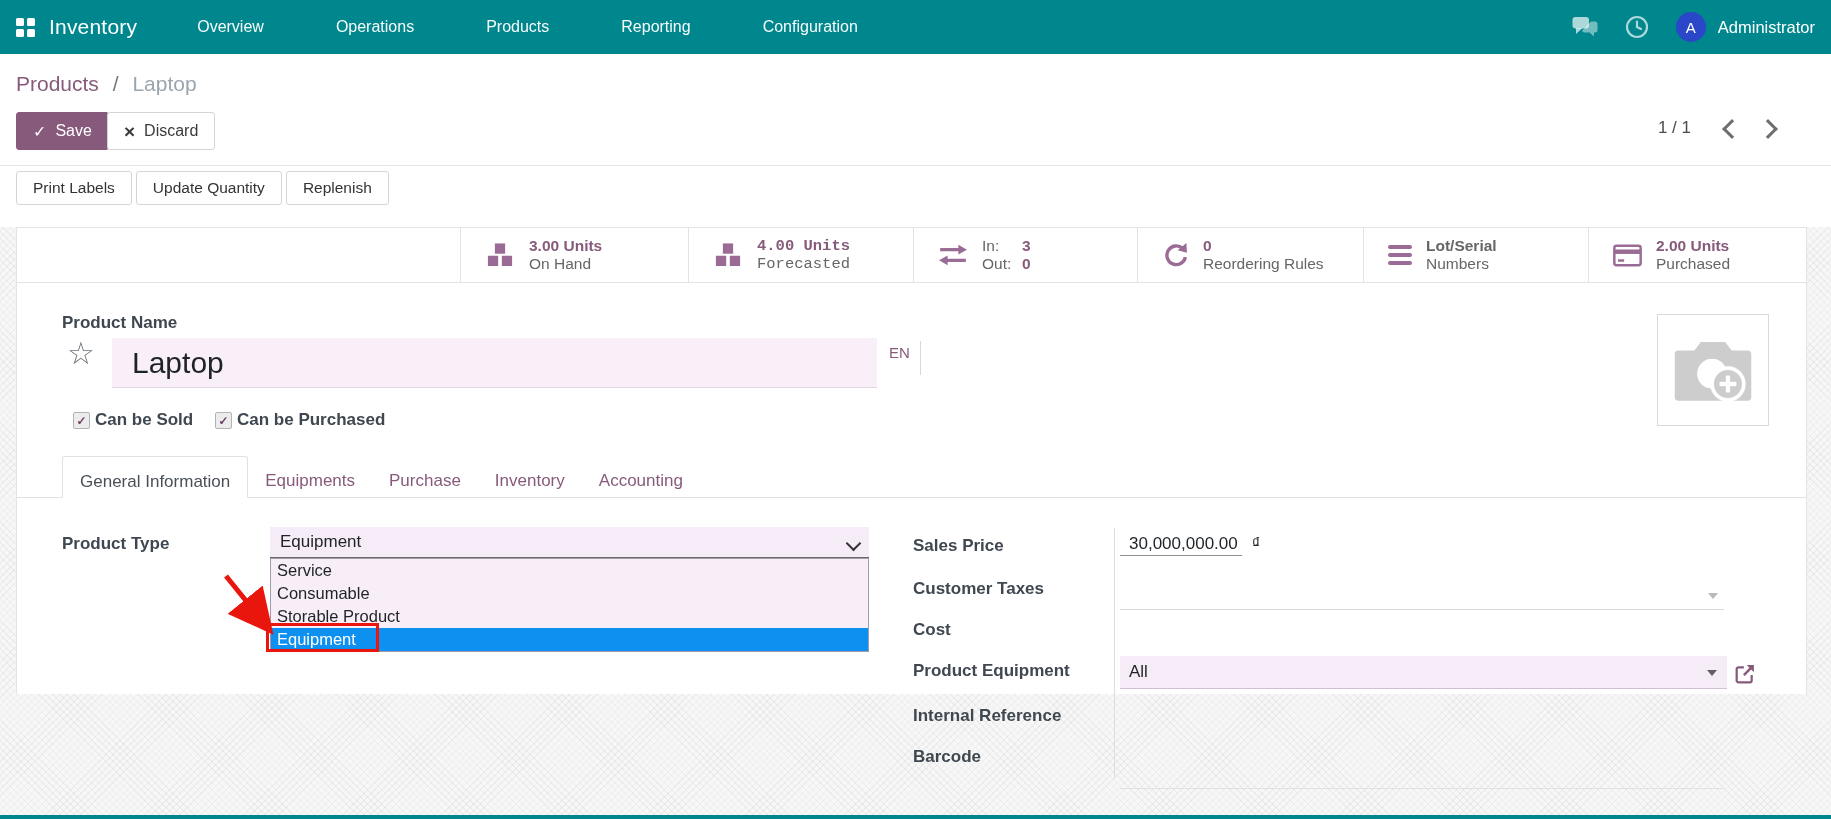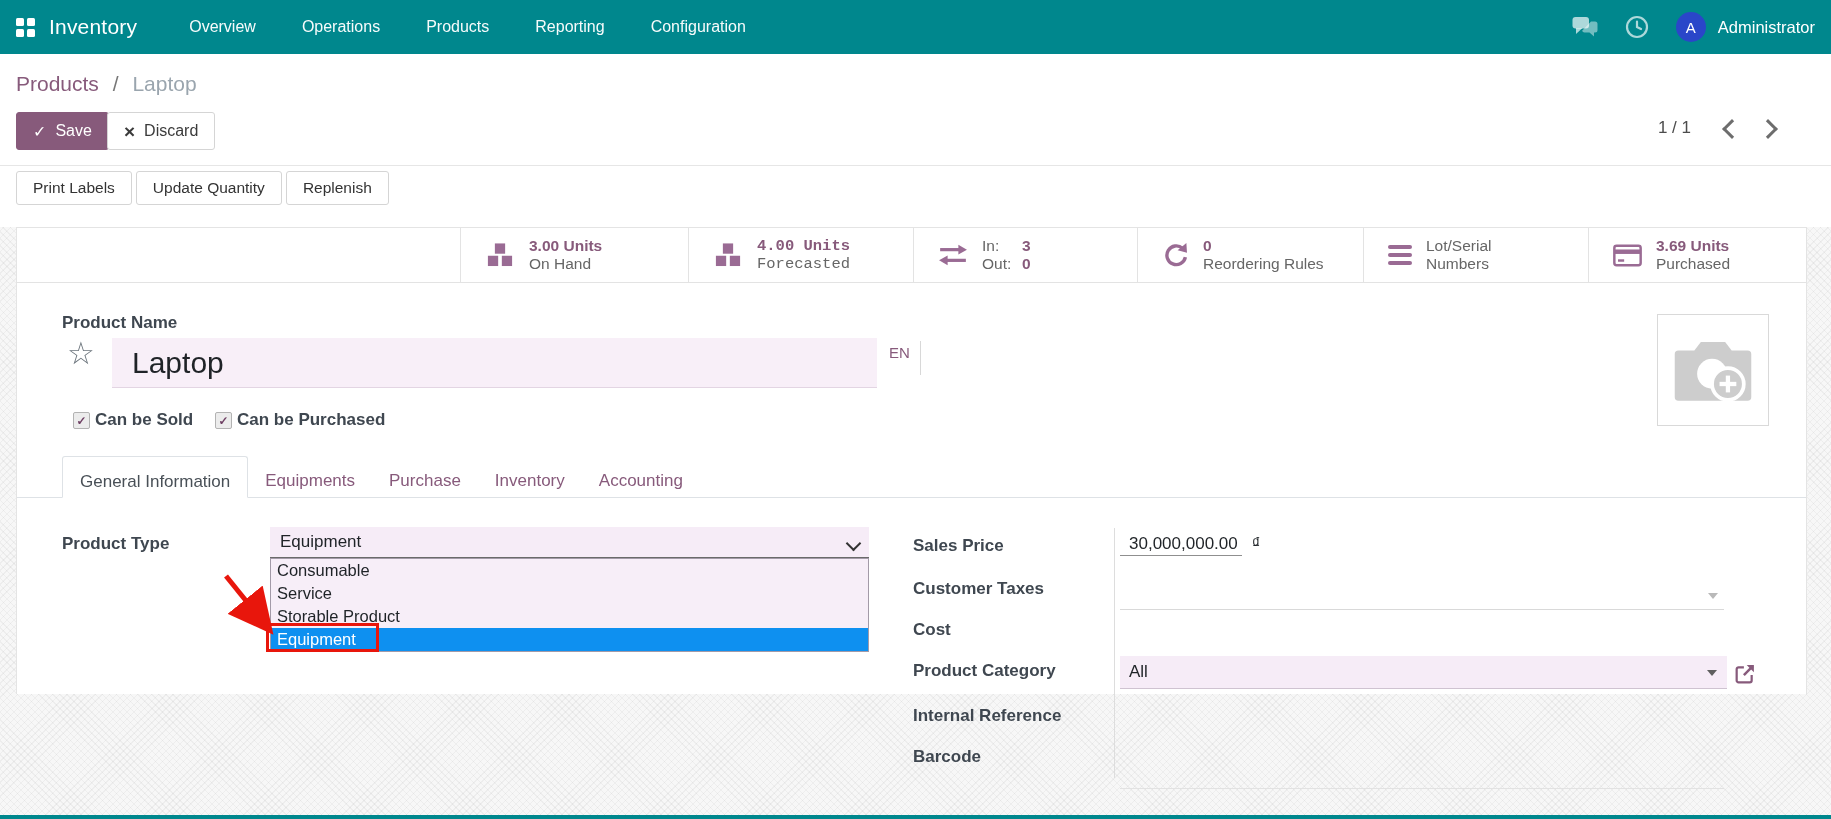--- a/index.html
+++ b/index.html
@@ -11,21 +11,21 @@
       repeating-linear-gradient(45deg, rgba(0,0,0,.04) 0 1px, transparent 1px 5px),
       repeating-linear-gradient(-45deg, rgba(0,0,0,.04) 0 1px, transparent 1px 5px);
   }
   .abs{position:absolute;}
   
   .topbar{position:absolute;left:0;top:0;width:1831px;height:54px;background:#00878D;
     display:flex;align-items:center;padding:0 16px;box-sizing:border-box;color:#fff;}
   .grid-icon{display:grid;grid-template-columns:8px 8px;grid-template-rows:8px 8px;gap:3px;margin-right:14px;cursor:pointer;}
   .grid-icon span{background:#fff;border-radius:1.5px;}
   .app-name{font-size:21px;font-weight:500;margin-right:52px;letter-spacing:.2px;cursor:pointer;}
-  .topnav{display:flex;gap:46px;font-size:16px;}
+  .topnav{display:flex;gap:72px;font-size:16px;margin-left:8px;}
   .topnav .nav-item{cursor:pointer;opacity:.97;}
   .topbar-right{margin-left:auto;display:flex;align-items:center;gap:26px;}
   .tb-icon{width:26px;height:24px;cursor:pointer;}
   .avatar{width:30px;height:30px;border-radius:50%;background:#2A46C9;color:#fff;display:flex;
     align-items:center;justify-content:center;font-size:15px;margin-right:-14px;}
   .user-name{font-size:16.5px;cursor:pointer;}
   
   .cpanel{position:absolute;left:0;top:54px;width:1831px;height:173px;background:#fff;}
   .breadcrumb{position:absolute;left:16px;top:18px;font-size:21px;}
   .breadcrumb .bc-parent{color:#875A7B;cursor:pointer;}
@@ -45,21 +45,21 @@
   .btn-plain{background:#fff;color:#333;border:1px solid #d5d5d5;height:34px;font-size:15.5px;}
   
   .sheet{position:absolute;left:16px;top:227px;width:1791px;height:467px;background:#fff;
     border:1px solid #e4e4e4;border-bottom:none;box-sizing:border-box;}
   .statrow{position:absolute;left:0;top:0;width:100%;height:54px;border-bottom:1px solid #e3e3e3;}
   .statbtn{position:absolute;top:0;height:54px;border-left:1px solid #e3e3e3;display:flex;align-items:center;
     padding-left:24px;gap:14px;box-sizing:border-box;cursor:pointer;background:#fff;}
   .statbtn .sb-ico{flex:0 0 auto;}
   .sb-val{color:#875A7B;font-weight:700;font-size:15.5px;line-height:18px;}
   .sb-lab{color:#666;font-size:15.5px;line-height:18px;}
-  .sb-muted .sb-val{color:#666;font-weight:400;}
+  .sb-muted .sb-val{color:#666;font-weight:700;}
   .io-grid{display:grid;grid-template-columns:40px auto;font-size:15.5px;line-height:18px;}
   .io-k{color:#666;}.io-v{color:#875A7B;font-weight:700;}
   .hamburger{width:24px;display:flex;flex-direction:column;gap:4px;}
   .hamburger span{height:4px;background:#9a6b94;border-radius:2px;}
   
   .field-label{font-weight:600;color:#3f4750;font-size:17px;}
   .name-label{left:45px;top:85px;}
   .star{left:50px;top:110px;font-size:31px;color:#6c757d;cursor:pointer;line-height:1;}
   .name-input{position:absolute;left:95px;top:110px;width:765px;height:50px;background:#f8eff8;
     border:none;border-bottom:1px solid #e3d5e3;font-size:30px;color:#1f2327;padding:0 20px;
@@ -223,21 +223,21 @@
           <div class="sb-lab">Numbers</div>
         </div>
     </div>
     <div class="statbtn" style="left:1571px;width:219px;border-right:1px solid #e3e3e3;">
       <svg class="sb-ico" width="29" height="23" viewBox="0 0 26 20">
         <rect x="1.2" y="1.2" width="23.6" height="17.6" rx="2" fill="none" stroke="#9a6b94" stroke-width="2.2"></rect>
         <rect x="1.2" y="4.6" width="23.6" height="4" fill="#9a6b94"></rect>
         <line x1="4.5" y1="14.5" x2="10" y2="14.5" stroke="#9a6b94" stroke-width="2.2"></line>
       </svg>
       <div>
-          <div class="sb-val">3.69 Units</div>
+          <div class="sb-val">2.00 Units</div>
           <div class="sb-lab">Purchased</div>
         </div>
     </div>
   </div>
 
   <div class="abs field-label name-label">Product Name</div>
   <div class="abs star">☆</div>
   <input class="name-input" value="Laptop" style="">
   <div class="abs lang-badge">EN</div>
 
@@ -257,22 +257,22 @@
     <div class="tab">Inventory</div>
     <div class="tab">Accounting</div>
   </div>
 
   <div class="abs field-label" style="left:45px;top:306px;">Product Type</div>
   <div class="pt-select">
     <span>Equipment</span>
     <span class="sel-chevron"></span>
   </div>
   <div class="pt-list">
+    <div class="pt-opt">Service</div>
     <div class="pt-opt">Consumable</div>
-    <div class="pt-opt">Service</div>
     <div class="pt-opt">Storable Product</div>
     <div class="pt-opt hl">Equipment</div>
   </div>
   <div class="red-box"></div>
   <svg class="anno-arrow" width="72" height="78" viewBox="0 0 72 78">
     <defs>
       <marker id="ah" markerWidth="9" markerHeight="9" refX="6" refY="4.5" orient="auto">
         <polygon points="0,0 9,4.5 0,9" fill="#E8160C"></polygon>
       </marker>
     </defs>
@@ -290,21 +290,21 @@
   <div class="rfield empty-line" style="top:355px;">
     <span class="caret"></span>
   </div>
 
   <div class="rlabel field-label" style="top:392px;">Cost</div>
   <div class="rfield empty-line" style="top:396px;">
     <span class="value-text" style="position:absolute;left:9px;top:2px;">0.00</span>
     <span class="cur" style="position:absolute;right:2px;top:2px;">₫</span>
   </div>
 
-  <div class="rlabel field-label" style="top:433px;">Product Category</div>
+  <div class="rlabel field-label" style="top:433px;">Product Equipment</div>
   <div class="cat-box">
     <span>All</span>
     <span class="caret"></span>
   </div>
   <svg class="ext-link" width="20" height="20" viewBox="0 0 18 18">
     <path d="M8 3 H3.2 A1.7 1.7 0 0 0 1.5 4.7 V14.8 A1.7 1.7 0 0 0 3.2 16.5 H13.3 A1.7 1.7 0 0 0 15 14.8 V10" fill="none" stroke="#875A7B" stroke-width="2"></path>
     <line x1="8" y1="10" x2="16" y2="2" stroke="#875A7B" stroke-width="2.2"></line>
     <polygon points="10.5,1 17,1 17,7.5" fill="#875A7B"></polygon>
   </svg>
 

